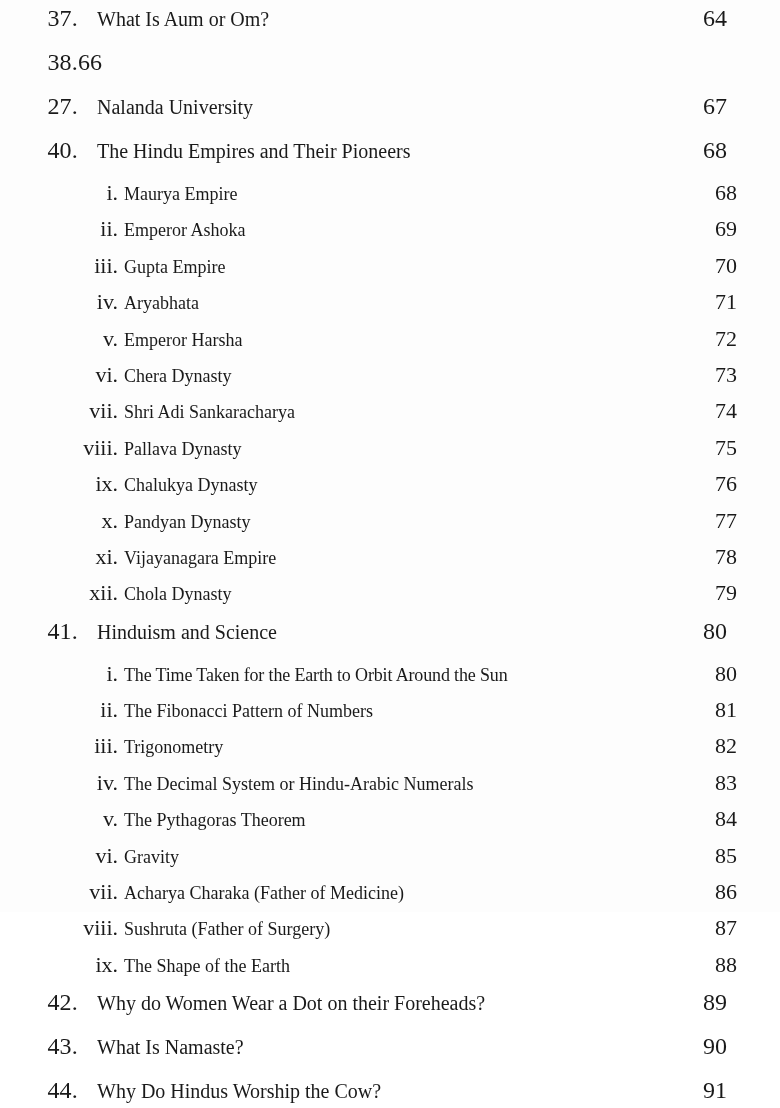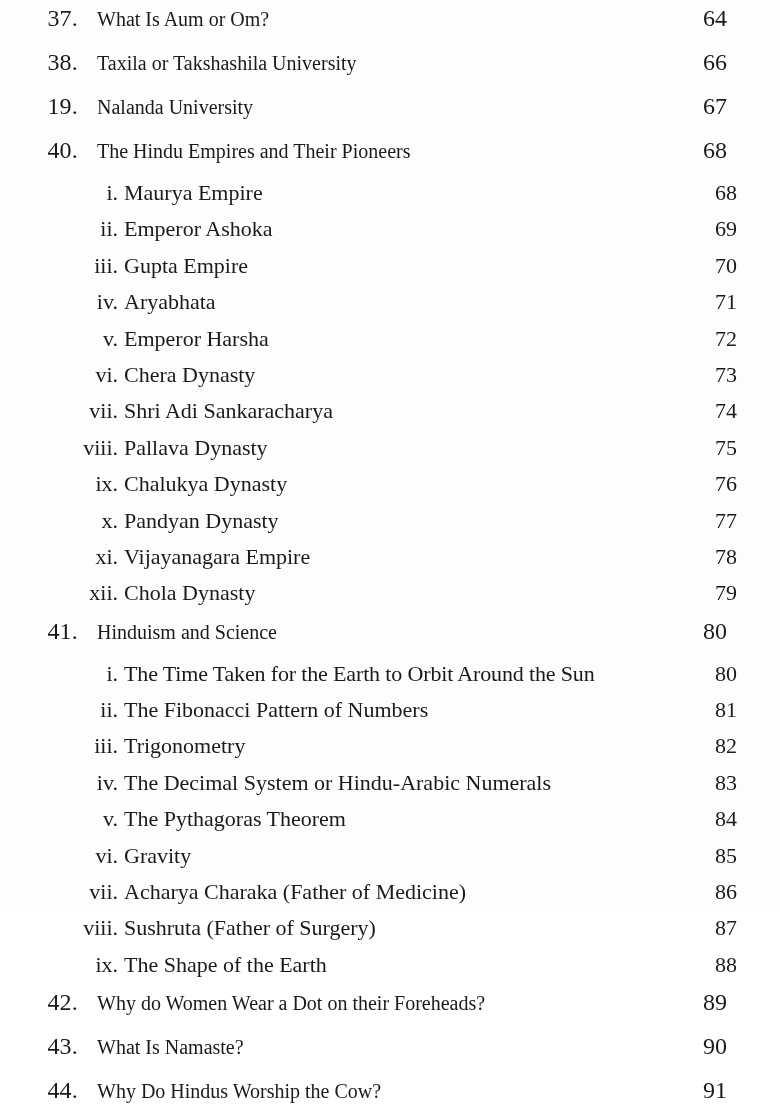--- a/index.html
+++ b/index.html
@@ -78,21 +78,21 @@
   .entry-sub .ent-num {
     width: 90px;
     flex: 0 0 90px;
     text-align: right;
     font-size: 22px;
     line-height: 1;
   }
   .entry-sub .ent-title {
     flex: 1 1 auto;
     padding-left: 6px;
-    font-size: 22px;
+    font-size: 18px;
     line-height: 1;
     white-space: nowrap;
   }
   .entry-sub .ent-page {
     flex: 0 0 auto;
     text-align: right;
     font-size: 22px;
     line-height: 1;
     min-width: 32px;
     padding-left: 6px;
@@ -108,25 +108,24 @@
 
 <div id="toc-page" style="background: rgb(253, 253, 253);">
   <div class="toc-list" id="toc-list">
       <div class="entry-main">
         <span class="ent-num">37.</span>
         <span class="ent-title">What Is Aum or Om?</span>
         <span class="ent-page">64</span>
       </div>
       <div class="entry-main">
         <span class="ent-num">38.</span>
-        <span class="ent-title">Taxila or Takshashila University</span>
         <span class="ent-page">66</span>
       </div>
       <div class="entry-main">
-        <span class="ent-num">19.</span>
+        <span class="ent-num">27.</span>
         <span class="ent-title">Nalanda University</span>
         <span class="ent-page">67</span>
       </div>
       <div class="entry-main">
         <span class="ent-num">40.</span>
         <span class="ent-title">The Hindu Empires and Their Pioneers</span>
         <span class="ent-page">68</span>
       </div>
       <div class="entry-sub">
         <span class="ent-num">i.</span>

